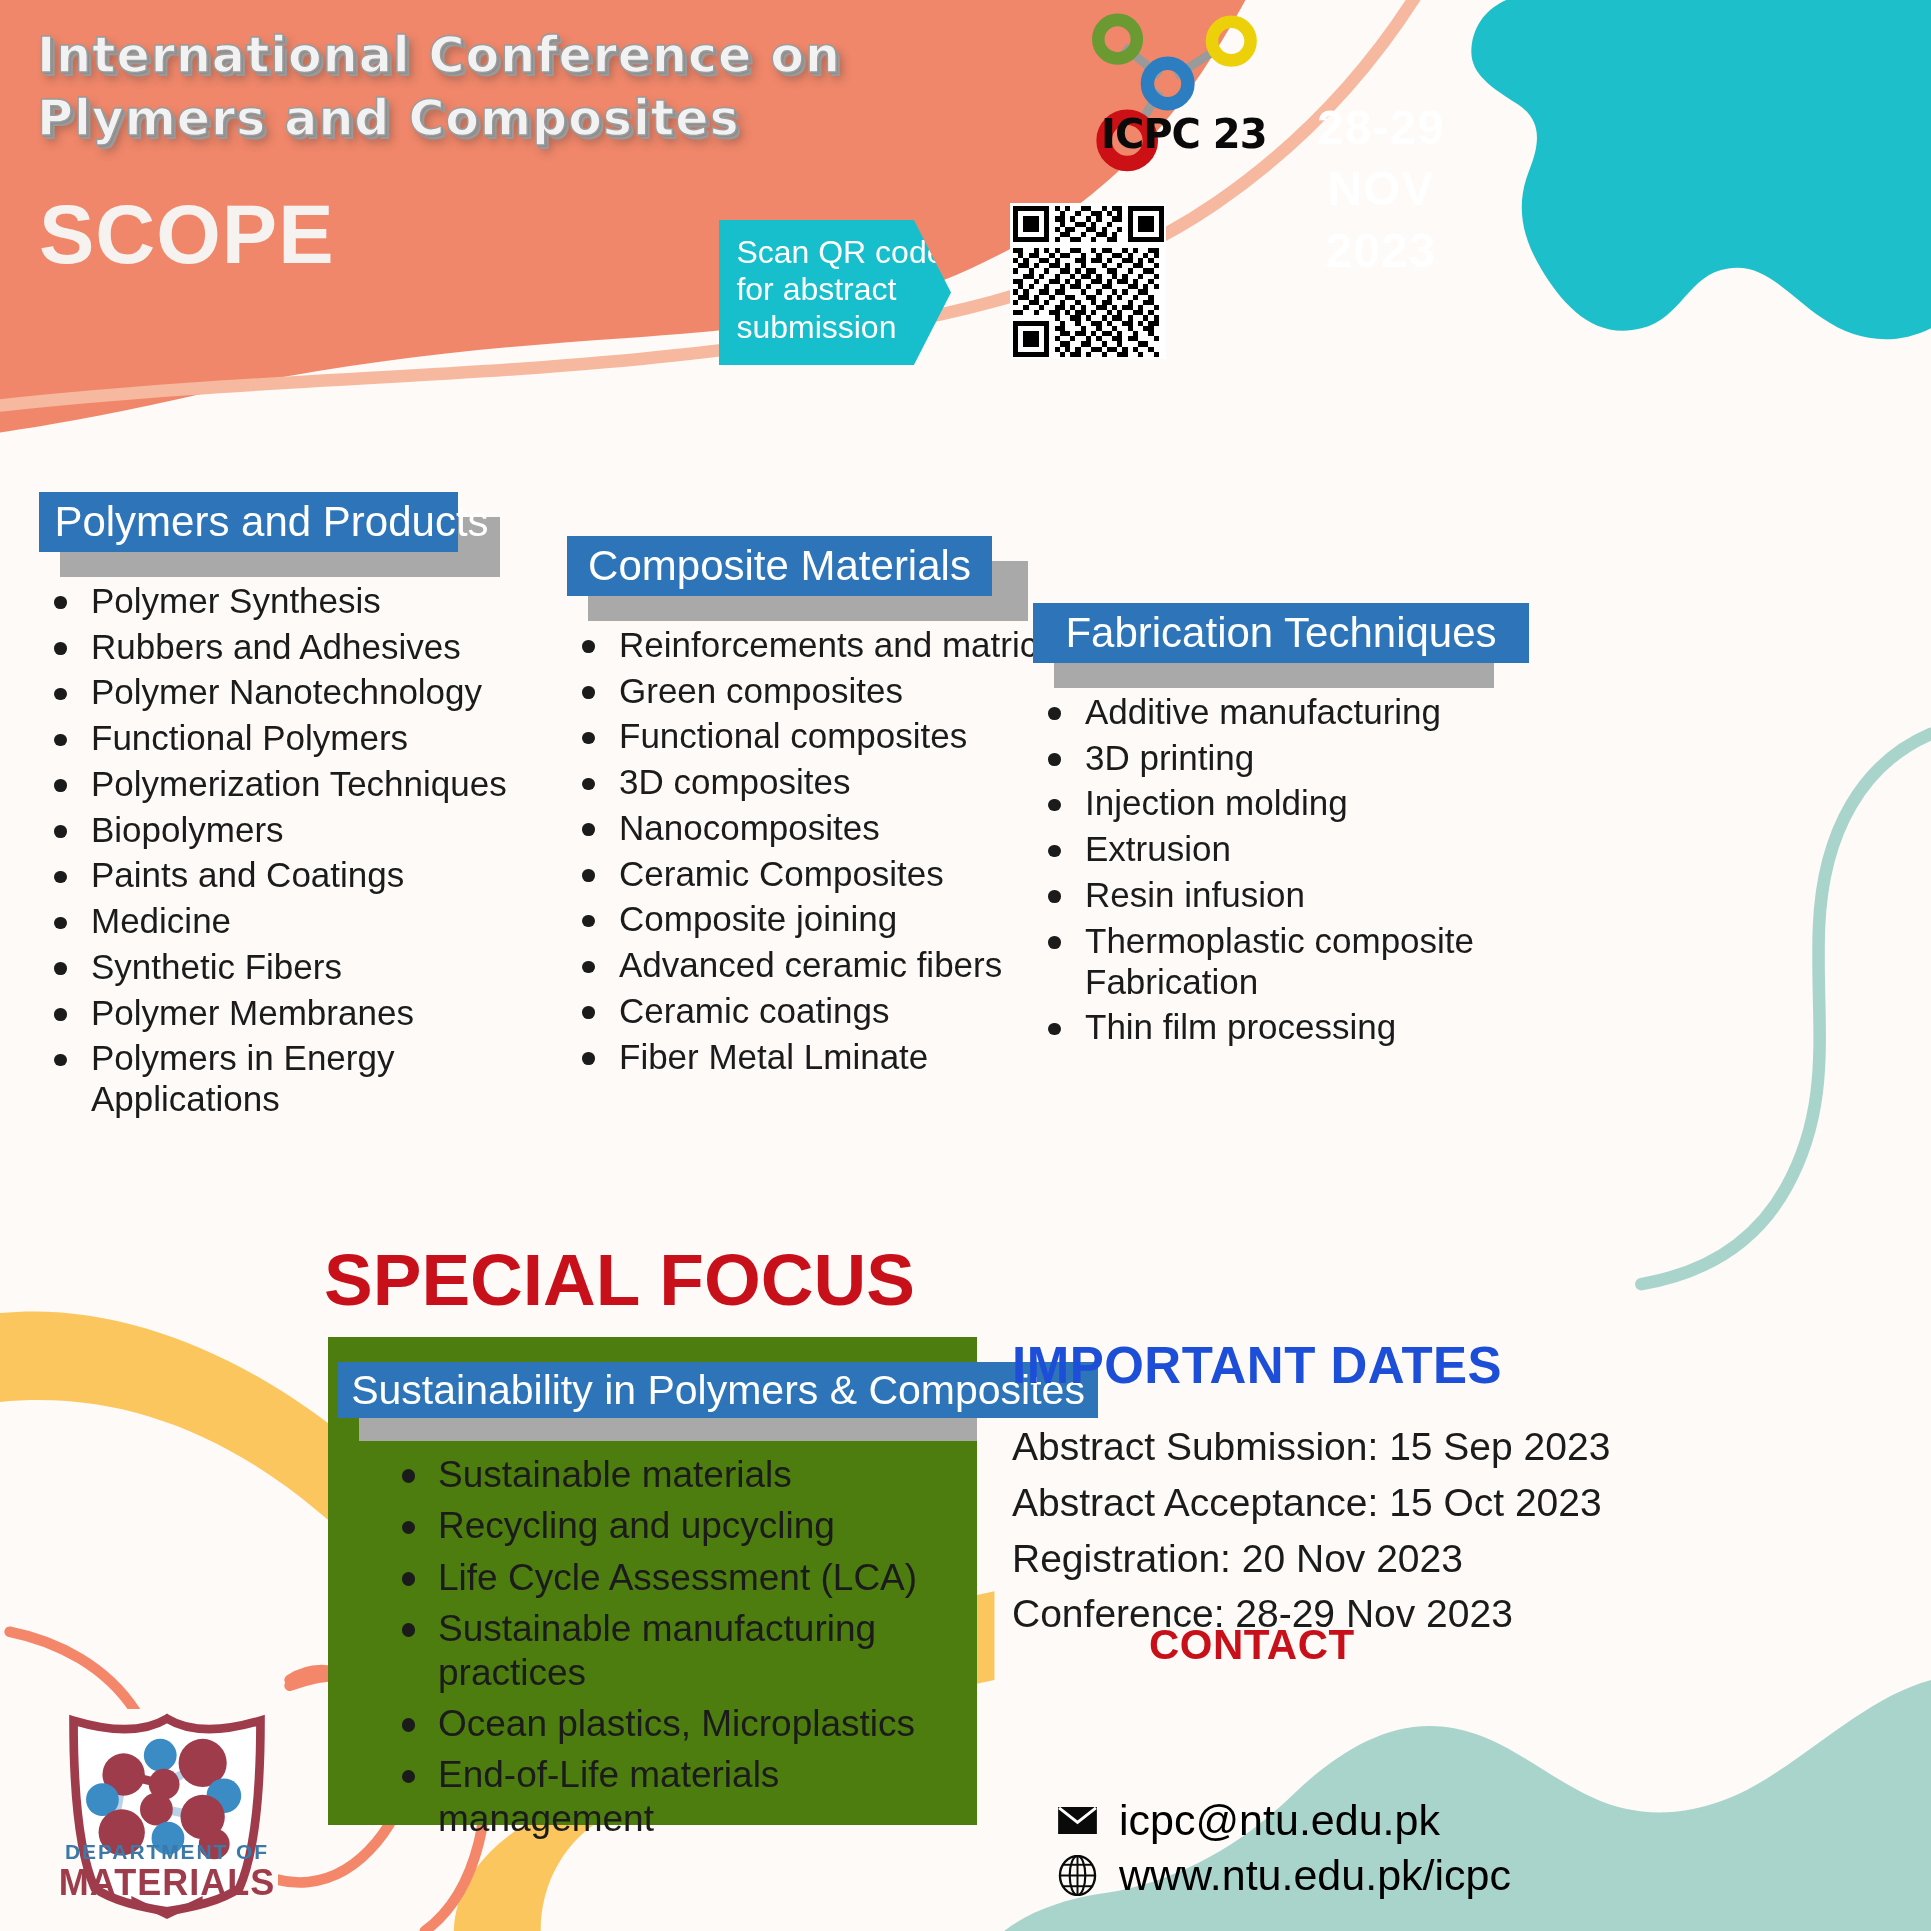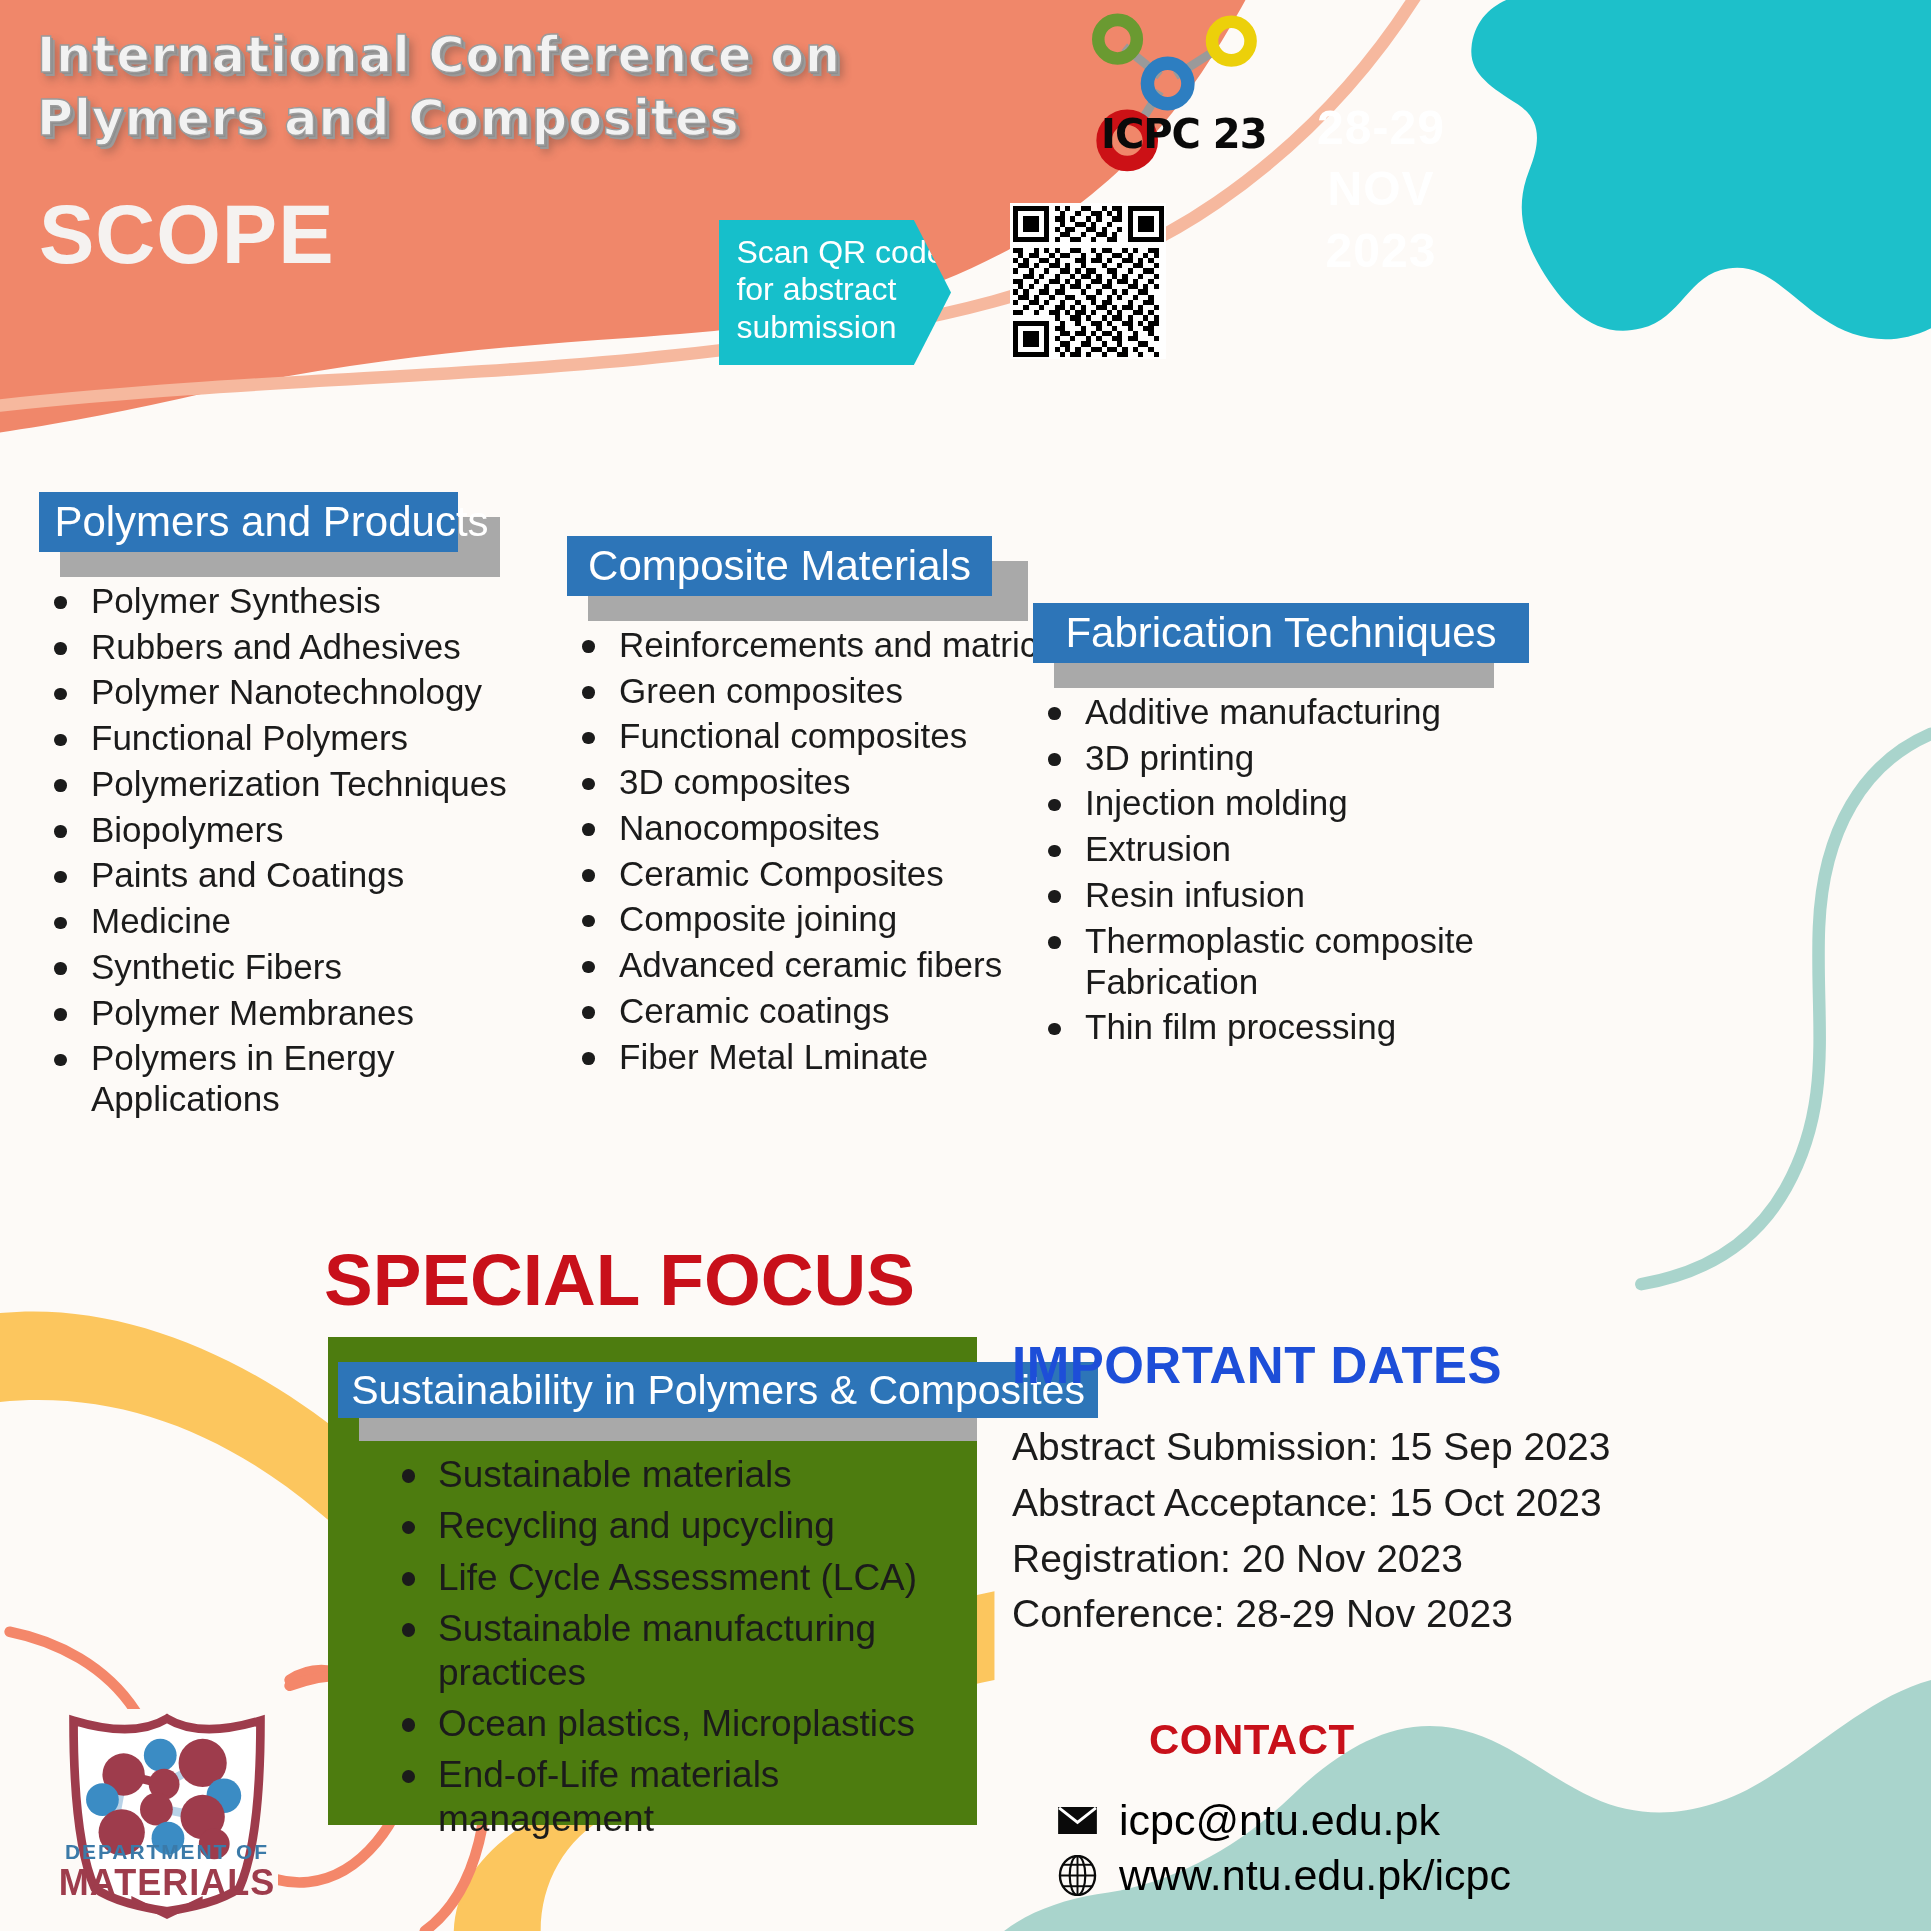--- a/index.html
+++ b/index.html
@@ -172,21 +172,21 @@
   .dates-list{
     position:absolute; left:1012px; top:1419px; z-index:6;
     list-style:none;
   }
   .dates-list li{
     font-size:39px; line-height:1.43; color:#1b1b1b; white-space:nowrap;
   }
 
   
   .contact-title{
-    position:absolute; left:1149px; top:1719px; z-index:6;
+    position:absolute; left:1149px; top:1624px; z-index:6;
     font-family:"Liberation Sans", sans-serif;
     font-weight:bold; font-size:42px; letter-spacing:0.5px;
     color:#c8101a; line-height:1;
   }
   .contact-rows{ position:absolute; left:1057px; top:1798px; z-index:6; }
   .contact-row{
     display:flex; align-items:center; gap:21px; margin-bottom:9.7px;
   }
   .contact-row .c-icon{ width:41px; height:41px; display:flex; align-items:center; justify-content:center; }
   .contact-row .c-text{ font-size:43px; color:#000000; line-height:1.05; }

